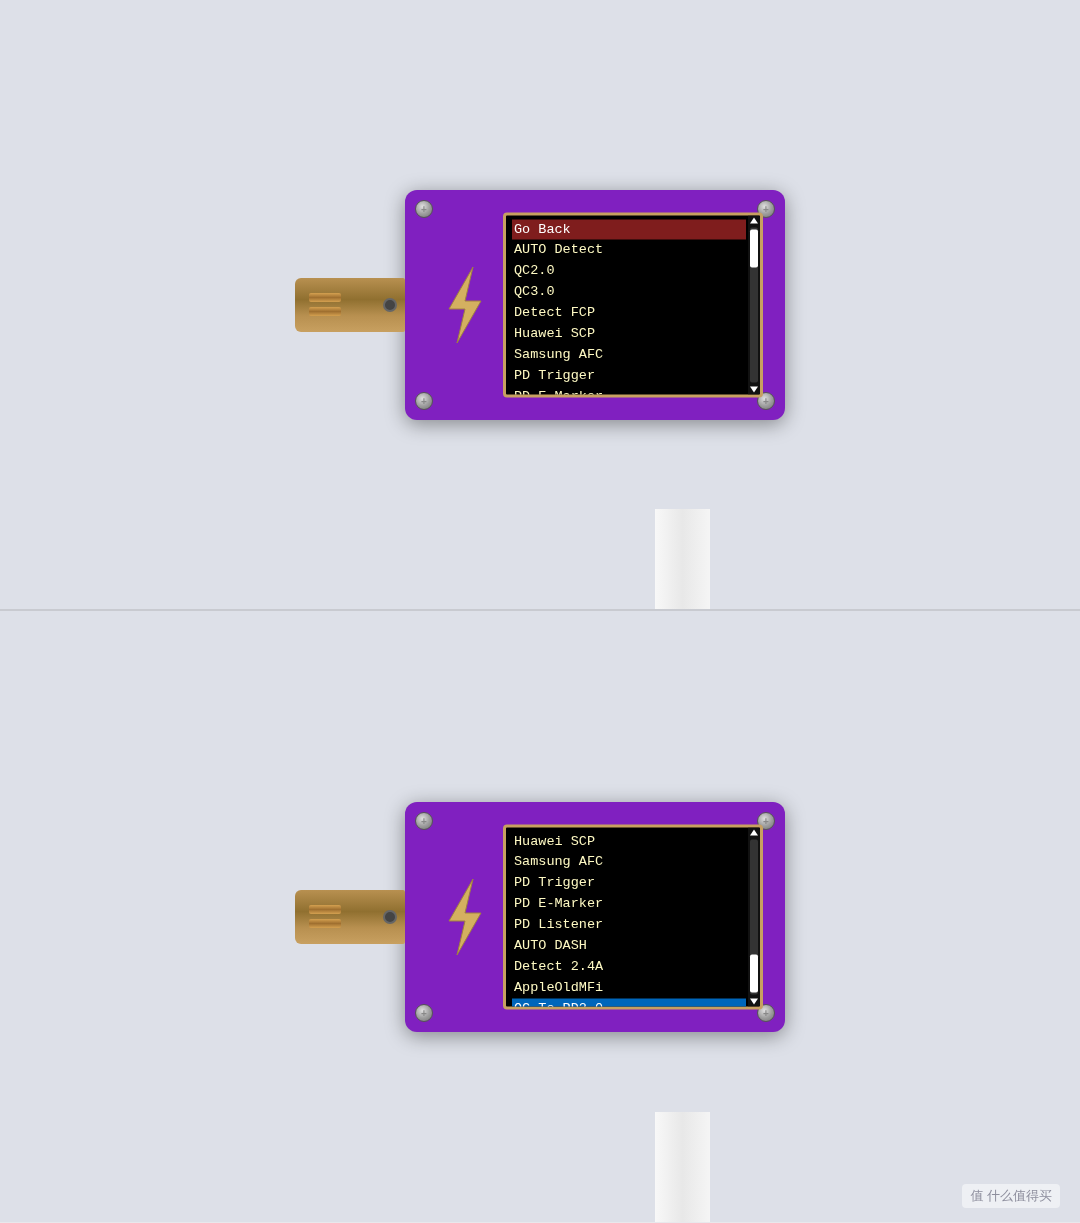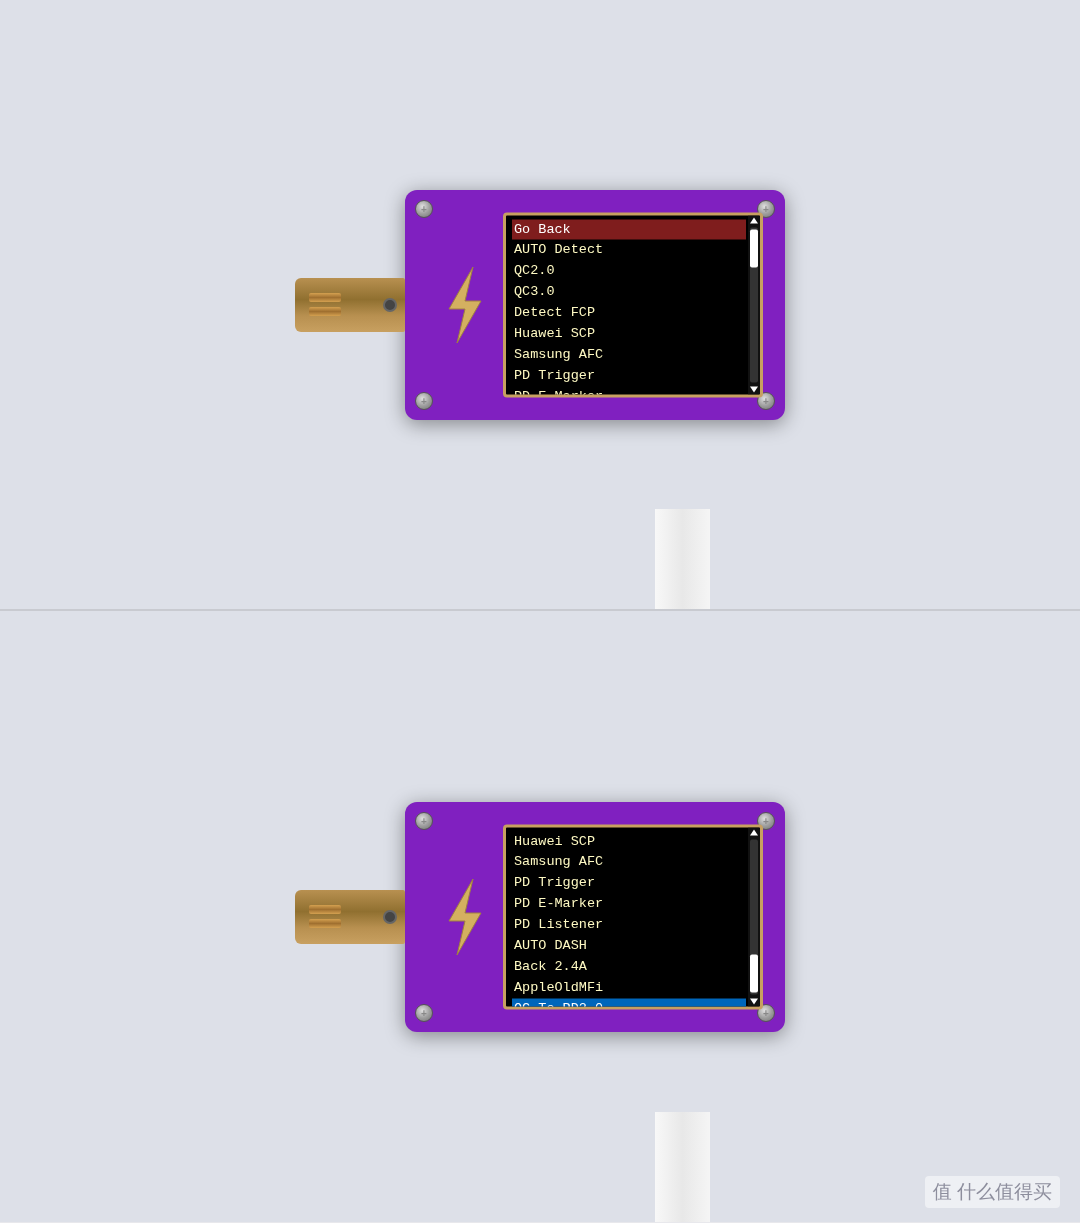--- a/index.html
+++ b/index.html
@@ -178,21 +178,21 @@
       border-radius: 2px;
       left: 0;
     }
 
     
     .watermark {
       position: absolute;
       bottom: 14px;
       right: 20px;
       color: rgba(100,100,120,0.7);
-      font-size: 19px;
+      font-size: 13px;
       background: rgba(255,255,255,0.5);
       padding: 3px 8px;
       border-radius: 4px;
     }
 
     .device-container {
       position: relative;
       display: flex;
       align-items: center;
     }
@@ -273,21 +273,21 @@
       </svg>
 
       <div class="screen">
         <div class="screen-content">
           <div class="menu-item">Huawei SCP</div>
           <div class="menu-item">Samsung AFC</div>
           <div class="menu-item">PD Trigger</div>
           <div class="menu-item">PD E-Marker</div>
           <div class="menu-item">PD Listener</div>
           <div class="menu-item">AUTO DASH</div>
-          <div class="menu-item">Back 2.4A</div>
+          <div class="menu-item">Detect 2.4A</div>
           <div class="menu-item">AppleOldMFi</div>
           <div class="menu-item selected-bottom" style="background:#0066bb;">QC To PD2.0</div>
         </div>
         <div class="screen-scrollbar">
           <div class="scroll-arrow-up"></div>
           <div class="scroll-track">
             <div class="scroll-thumb" style="bottom:2px; top:auto; height:38px; position:absolute; bottom:2px;"></div>
           </div>
           <div class="scroll-arrow-down"></div>
         </div>

